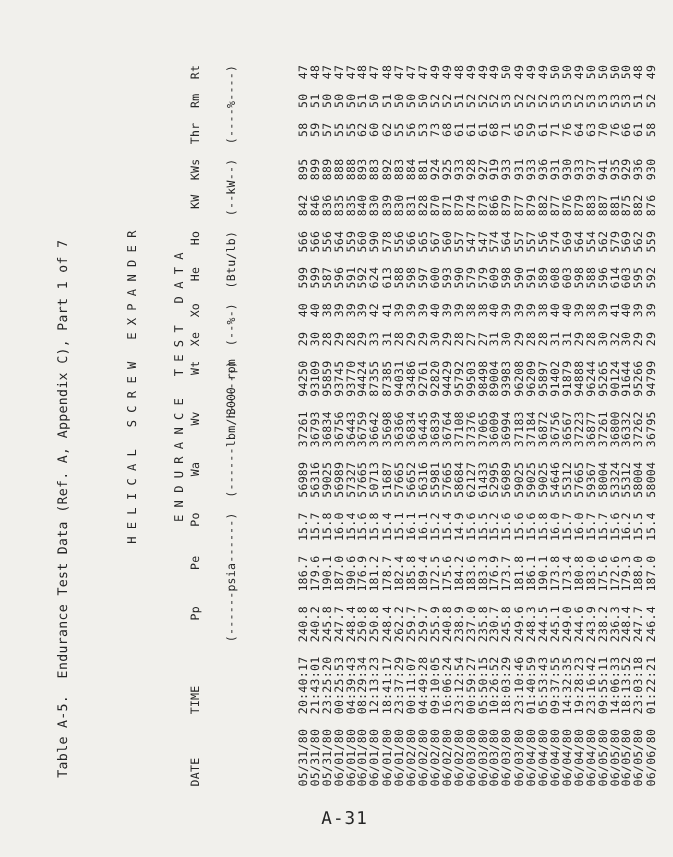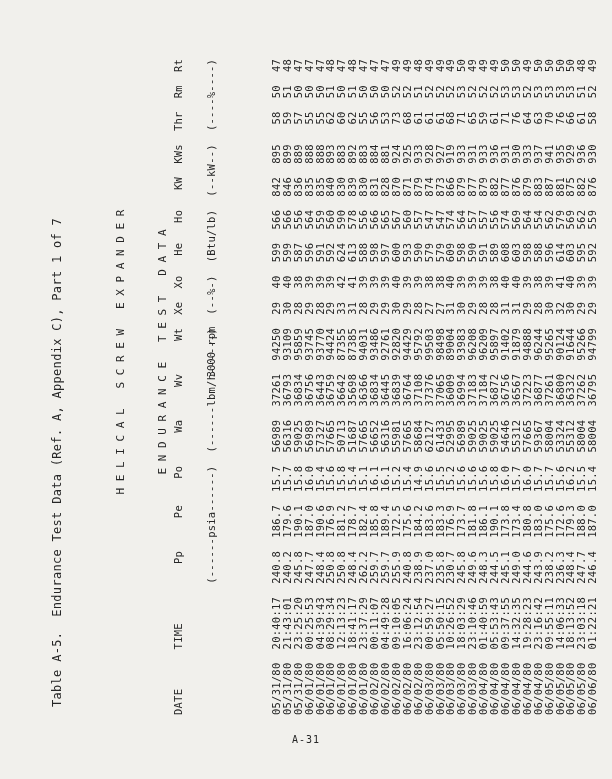--- a/index.html
+++ b/index.html
@@ -58,21 +58,21 @@
     letter-spacing: 0.24px;
     white-space: pre;
   }
   .printout .spacer-line {
     height: 10.9px;
   }
   .page-number {
     position: absolute;
     left: 292px;
     top: 734px;
-    font-size: 10px;
+    font-size: 16px;
     letter-spacing: 1px;
   }
 </style>
 </head>
 <body>
 
 <div class="page">
 
   <div class="landscape">
 

